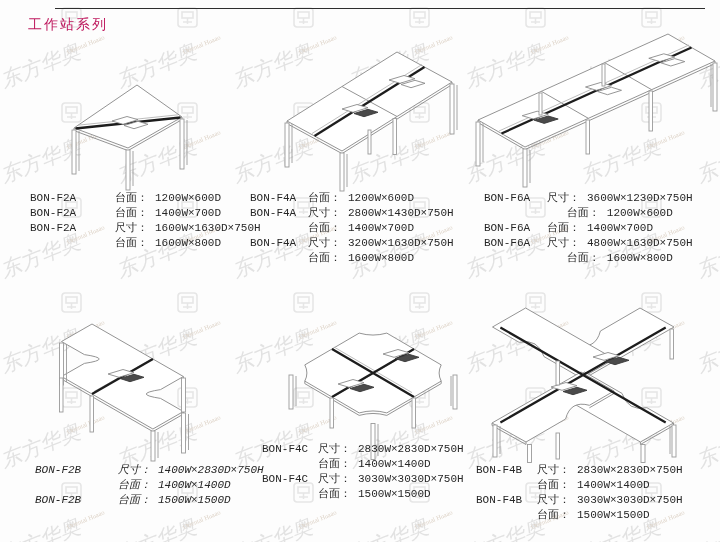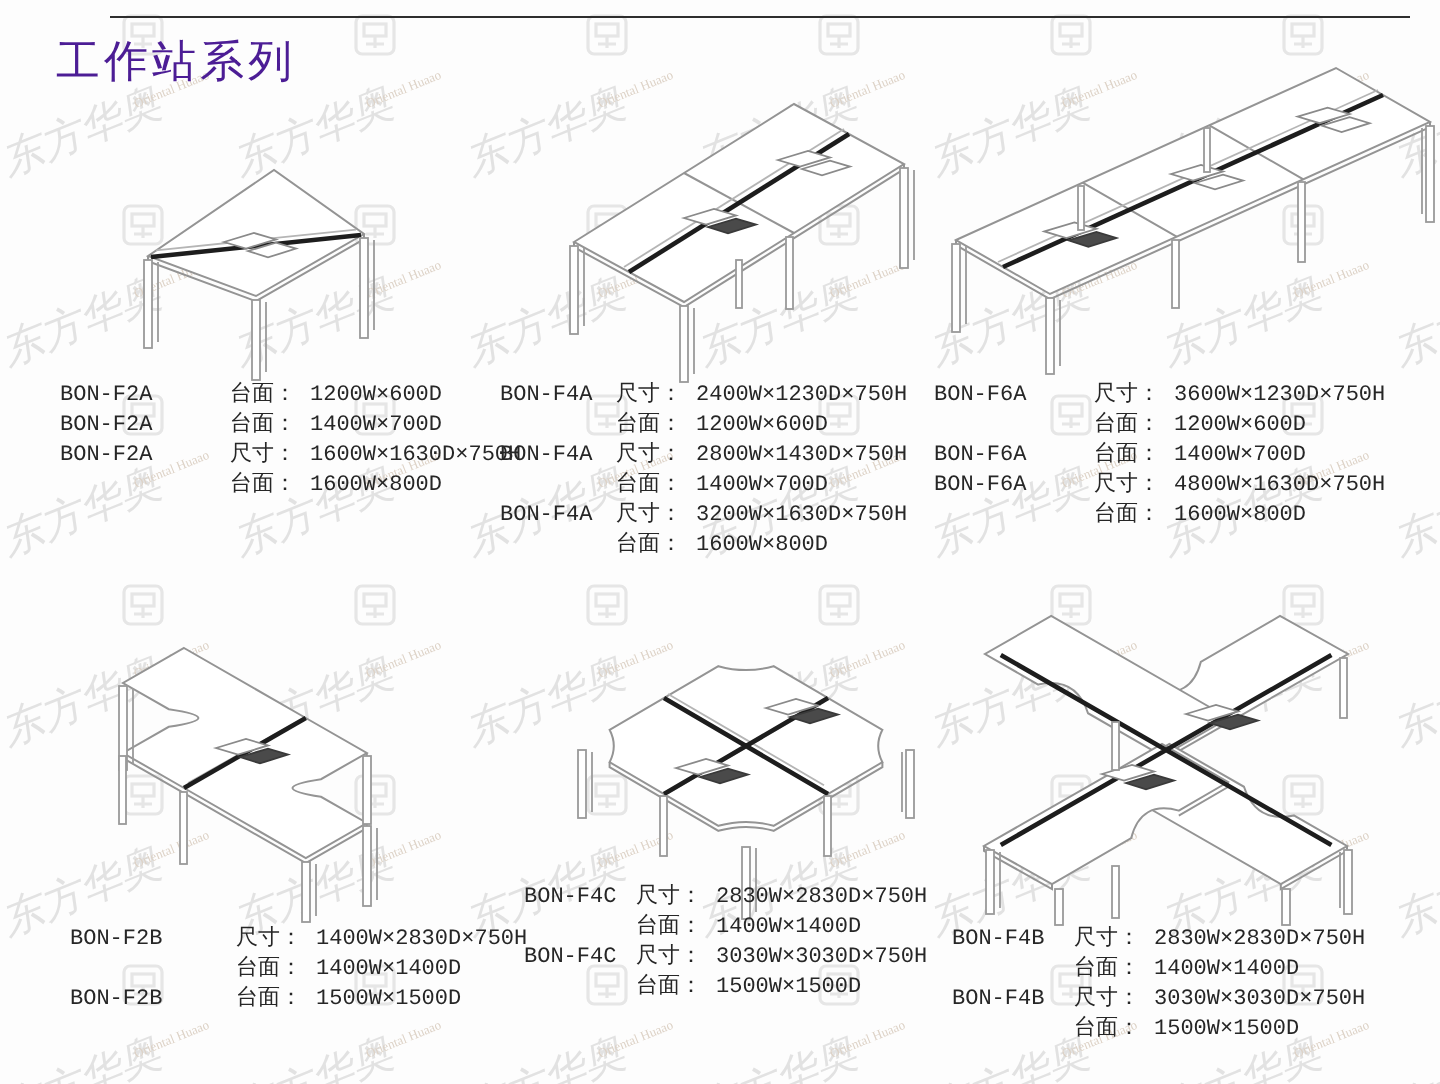--- a/index.html
+++ b/index.html
@@ -1,30 +1,30 @@
 <!DOCTYPE html>
 <html><head>
 <meta charset="utf-8">
 <style>
   html,body{margin:0;padding:0;}
   body{width:720px;height:542px;position:relative;background:#fdfdfd;overflow:hidden;
        font-family:"Liberation Serif","DejaVu Serif",serif;color:#262626;}
   #wm-layer{position:absolute;left:0;top:0;width:720px;height:542px;z-index:0;}
   .abs{position:absolute;z-index:2;}
   #top-rule{left:55px;top:8px;width:650px;height:0;border-top:1.6px solid #2e2e2e;}
-  #page-title{left:28px;top:16px;font-size:22px;letter-spacing:2px;color:#4c1d95;font-family:Liberation Mono, monospace;}
+  #page-title{left:28px;top:16px;font-size:14px;letter-spacing:2px;color:#be185d;font-family:Liberation Mono, monospace;}
   .drawing{z-index:1;}
   .spec-group{font-family:"Liberation Mono","DejaVu Sans Mono",monospace;font-size:11px;line-height:15px;white-space:nowrap;}
   .item{display:flex;}
   .mc{width:var(--mw);flex:none;}
   .lb{margin-right:7px;}
   .sg0{left:30px;top:191px;--mw:85px;}
   .sg1{left:250px;top:191px;--mw:58px;}
-  .sg2{left:467px;top:191px;--mw:80px;}
-  .sg3{left:35px;top:463px;--mw:83px;}
+  .sg2{left:467px;top:191px;text-align:center;--mw:80px;}
+  .sg3{left:35px;top:463px;font-style:italic;--mw:83px;}
   .sg4{left:262px;top:442px;--mw:56px;}
   .sg5{left:476px;top:463px;--mw:61px;}
   
   .top{fill:#ffffff;stroke:#949494;stroke-width:1;}
   .ln{fill:none;stroke:#949494;stroke-width:1;}
   .lnl{fill:none;stroke:#b5b5b5;stroke-width:.9;}
   .seam{fill:none;stroke:#1d1d1d;stroke-width:2.3;}
   .tw{fill:#ffffff;stroke:#8a8a8a;stroke-width:.9;}
   .td{fill:#4a4a4a;stroke:#3a3a3a;stroke-width:.9;}
   .legr{fill:#ffffff;stroke:#9a9a9a;stroke-width:.9;}
@@ -200,21 +200,20 @@
         <div><span class="lb">尺寸：</span><span>1600W×1630D×750H</span></div>
          <div><span class="lb">台面：</span><span>1600W×800D</span></div>
       </div>
   </div>
 </div>
 
 <div class="abs spec-group sg1">
   <div class="item">
     <div class="mc">BON-F4A</div>
     <div>
-        <div><span class="lb">尺寸：</span><span>2400W×1230D×750H</span></div>
          <div><span class="lb">台面：</span><span>1200W×600D</span></div>
       </div>
   </div>
   <div class="item">
     <div class="mc">BON-F4A</div>
     <div>
         <div><span class="lb">尺寸：</span><span>2800W×1430D×750H</span></div>
          <div><span class="lb">台面：</span><span>1400W×700D</span></div>
       </div>
   </div>

